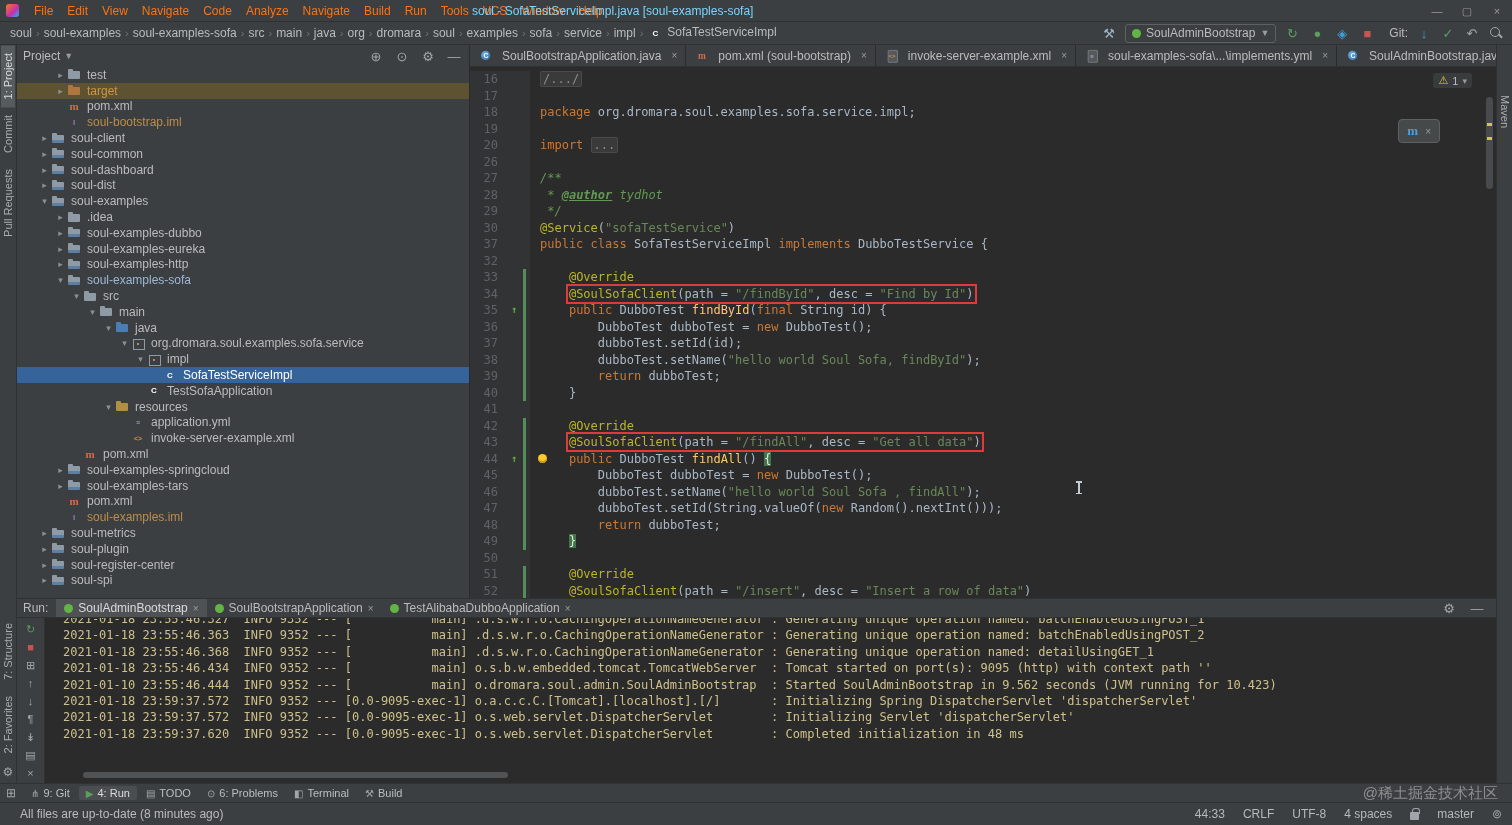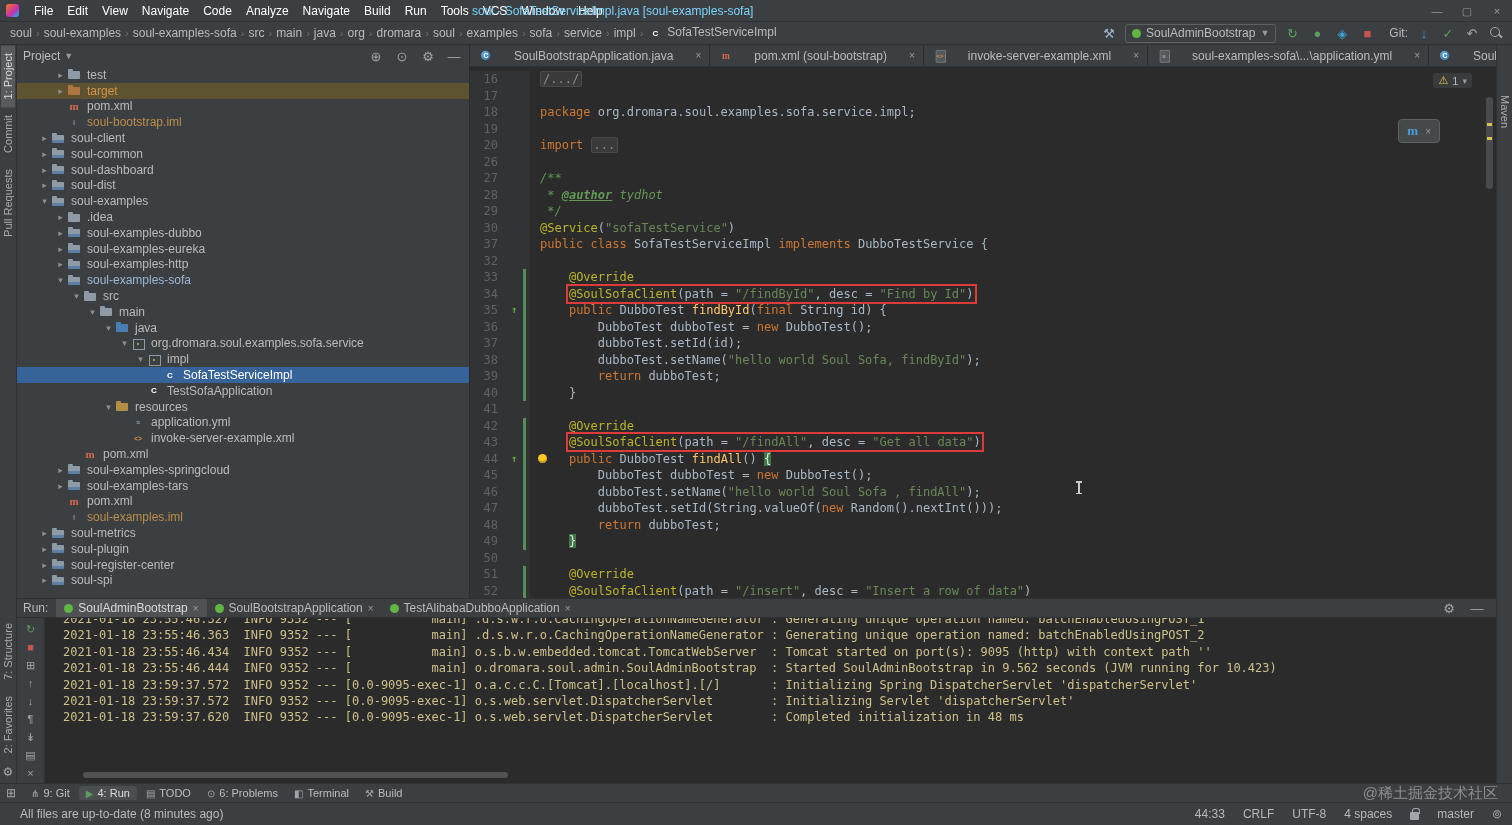--- a/index.html
+++ b/index.html
@@ -7,21 +7,21 @@
   body {
     background:#3c3f41; color:#bbbbbb;
     font-family:"Liberation Sans", sans-serif; font-size:12px;
     position:relative; user-select:none;
   }
 
   
   .titlebar{position:absolute;top:0;left:0;right:0;height:22px;background:#3c3f41;border-bottom:1px solid #2f3133;display:flex;align-items:center;padding-left:6px;}
   .app-logo{width:13px;height:13px;border-radius:3px;background:linear-gradient(135deg,#f97a12,#c22fb4 60%,#07c3f2);margin-right:8px;flex:none;}
   .menus{display:flex;}
-  .menu-item{padding:2px 7px;color:#ffffff;cursor:default;}
+  .menu-item{padding:2px 7px;color:#f97316;cursor:default;}
   .win-title{position:absolute;left:472px;color:#7dd3fc;}
   .win-controls{margin-left:auto;display:flex;}
   .win-controls span{width:30px;text-align:center;color:#9b9b9b;font-size:11px;line-height:22px;}
 
   
   .navbar{position:absolute;top:22px;left:0;right:0;height:23px;background:#3c3f41;border-bottom:1px solid #2f3133;display:flex;align-items:center;padding:0 8px;}
   .bc{display:flex;align-items:center;white-space:nowrap;overflow:hidden;}
   .bc-item{color:#b6bcc2;padding:0 2px;}
   .bc-sep{color:#6e7377;padding:0 2px;font-size:11px;}
   .nav-right{margin-left:auto;display:flex;align-items:center;gap:7px;}
@@ -73,21 +73,21 @@
   .ic-class::before{content:'';position:absolute;left:2px;top:2px;width:11px;height:11px;border-radius:50%;background:radial-gradient(circle at 35% 30%,#6aabdd,#2d6da8);z-index:-1;}
   .ic-maven{color:#d66a49;font-weight:bold;font-size:11px;font-family:"Liberation Serif",serif;}
   .ic-xml{color:#d09144;font-size:7px;font-weight:bold;}
   .ic-xml::before,.ic-yml::before,.ic-iml::before{content:'';position:absolute;left:3px;top:1px;width:10px;height:13px;background:#55595c;border:1px solid #7b8186;border-radius:1px;z-index:-1;}
   .ic-yml{font-size:7px;color:#9fb3c8;}
   .ic-iml{color:#9876aa;font-size:8px;font-weight:bold;}
 
   
   .editor{position:absolute;top:45px;left:470px;right:16px;bottom:227px;background:#2b2b2b;overflow:hidden;}
   .etabs{height:22px;background:#3c3f41;display:flex;align-items:stretch;border-bottom:1px solid #2f3133;overflow:hidden;}
-  .etab{display:flex;align-items:center;gap:20px;padding:0 8px;border-right:1px solid #2b2b2b;color:#bbbbbb;white-space:nowrap;cursor:default;}
+  .etab{display:flex;align-items:center;gap:8px;padding:0 8px;border-right:1px solid #2b2b2b;color:#bbbbbb;white-space:nowrap;cursor:default;}
   .etab.active{background:#475d80;color:#dfe3e8;}
   .etab .x{color:#9b9b9b;font-size:10px;margin-left:2px;}
   .etab .ic{transform:scale(.85);margin-right:0;}
   .ecode{position:relative;padding-top:4px;}
   .eline{display:flex;height:16.5px;line-height:16.5px;font-size:12px;position:relative;}
   .gut{width:60px;flex:none;background:#313335;position:relative;color:#606366;font-family:"DejaVu Sans Mono",monospace;}
   .lnum{position:absolute;right:32px;color:#606366;}
   .ovr{position:absolute;right:13px;top:0;color:#62b543;font-size:10px;font-weight:bold;}
   .chgbar{position:absolute;right:4px;top:0;bottom:0;width:3px;background:#538d57;}
   .codeln{flex:1;white-space:pre;font-family:"DejaVu Sans Mono",monospace;position:relative;padding-left:10px;}
@@ -439,21 +439,21 @@
         <span>pom.xml (soul-bootstrap)</span>
         <span class="x">×</span>
       </div>
       <div class="etab">
         <span class="ic ic-xml">&lt;&gt;</span>
         <span>invoke-server-example.xml</span>
         <span class="x">×</span>
       </div>
       <div class="etab">
         <span class="ic ic-yml">≡</span>
-        <span>soul-examples-sofa\...\application.yml</span>
+        <span>soul-examples-sofa\...\implements.yml</span>
         <span class="x">×</span>
       </div>
       <div class="etab">
         <span class="ic ic-class">C</span>
         <span>SoulAdminBootstrap.java</span>
         <span class="x">×</span>
       </div>
       <div class="etab active"></div>
     </div>
   <div class="ecode" id="ecode">
@@ -720,22 +720,23 @@
         <span class="tool-ico" style="color: rgb(159, 165, 170);">↑</span>
         <span class="tool-ico" style="color: rgb(159, 165, 170);">↓</span>
         <span class="tool-ico" style="color: rgb(159, 165, 170);">¶</span>
         <span class="tool-ico" style="color: rgb(159, 165, 170);">↡</span>
         <span class="tool-ico" style="color: rgb(159, 165, 170);">▤</span>
         <span class="tool-ico" style="color: rgb(159, 165, 170);">×</span>
       </div>
     <div class="console" id="console">
       <div class="cline">2021-01-18 23:55:46.327  INFO 9352 --- [           main] .d.s.w.r.o.CachingOperationNameGenerator : Generating unique operation named: batchEnabledUsingPOST_1</div>
         <div class="cline">2021-01-18 23:55:46.363  INFO 9352 --- [           main] .d.s.w.r.o.CachingOperationNameGenerator : Generating unique operation named: batchEnabledUsingPOST_2</div>
+        <div class="cline">2021-01-18 23:55:46.368  INFO 9352 --- [           main] .d.s.w.r.o.CachingOperationNameGenerator : Generating unique operation named: detailUsingGET_1</div>
         <div class="cline">2021-01-18 23:55:46.434  INFO 9352 --- [           main] o.s.b.w.embedded.tomcat.TomcatWebServer  : Tomcat started on port(s): 9095 (http) with context path ''</div>
-        <div class="cline">2021-01-18 23:55:46.444  INFO 9352 --- [           main] o.dromara.soul.admin.SoulAdminBootstrap  : Started SoulAdminBootstrap in 9.562 seconds (JVM running for 10.423)</div>
+        <div class="cline">2021-01-10 23:55:46.444  INFO 9352 --- [           main] o.dromara.soul.admin.SoulAdminBootstrap  : Started SoulAdminBootstrap in 9.562 seconds (JVM running for 10.423)</div>
         <div class="cline">2021-01-18 23:59:37.572  INFO 9352 --- [0.0-9095-exec-1] o.a.c.c.C.[Tomcat].[localhost].[/]       : Initializing Spring DispatcherServlet 'dispatcherServlet'</div>
         <div class="cline">2021-01-18 23:59:37.572  INFO 9352 --- [0.0-9095-exec-1] o.s.web.servlet.DispatcherServlet        : Initializing Servlet 'dispatcherServlet'</div>
         <div class="cline">2021-01-18 23:59:37.620  INFO 9352 --- [0.0-9095-exec-1] o.s.web.servlet.DispatcherServlet        : Completed initialization in 48 ms</div>
         <span class="hscroll"></span>
     </div>
   </div>
 </section>
 
 <div class="bottombar">
   <span class="tw-switch">⊞</span>

